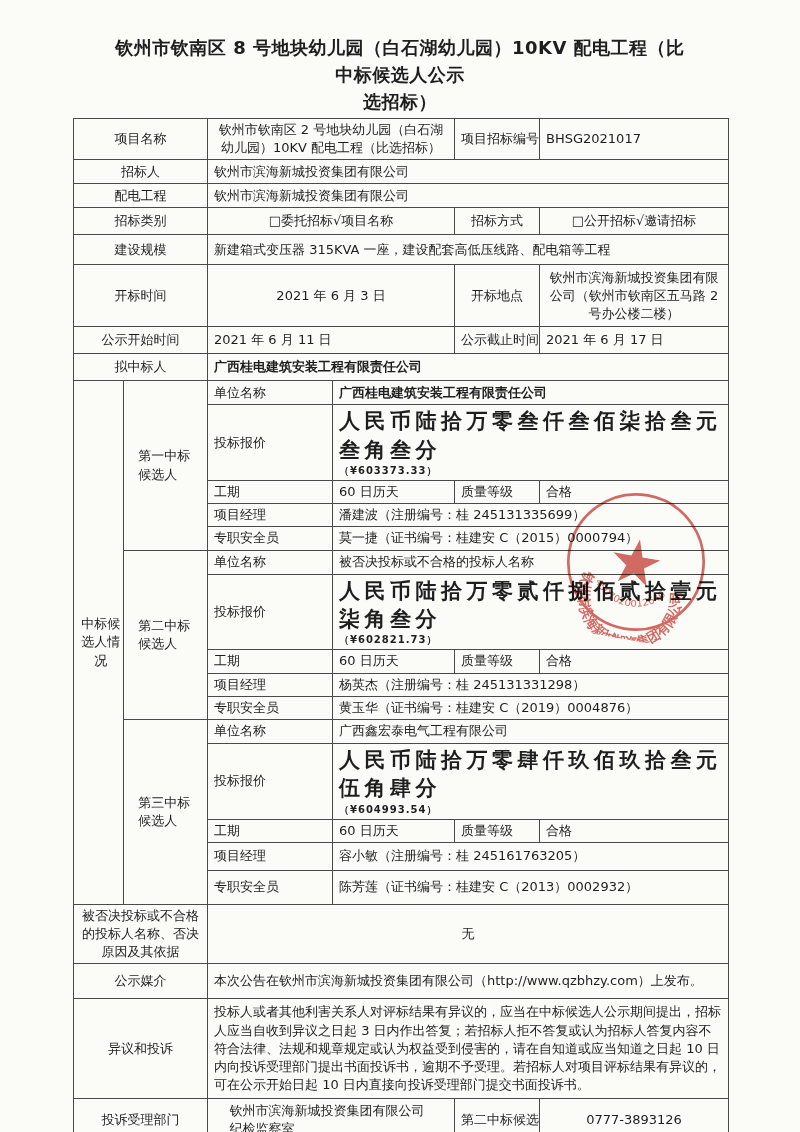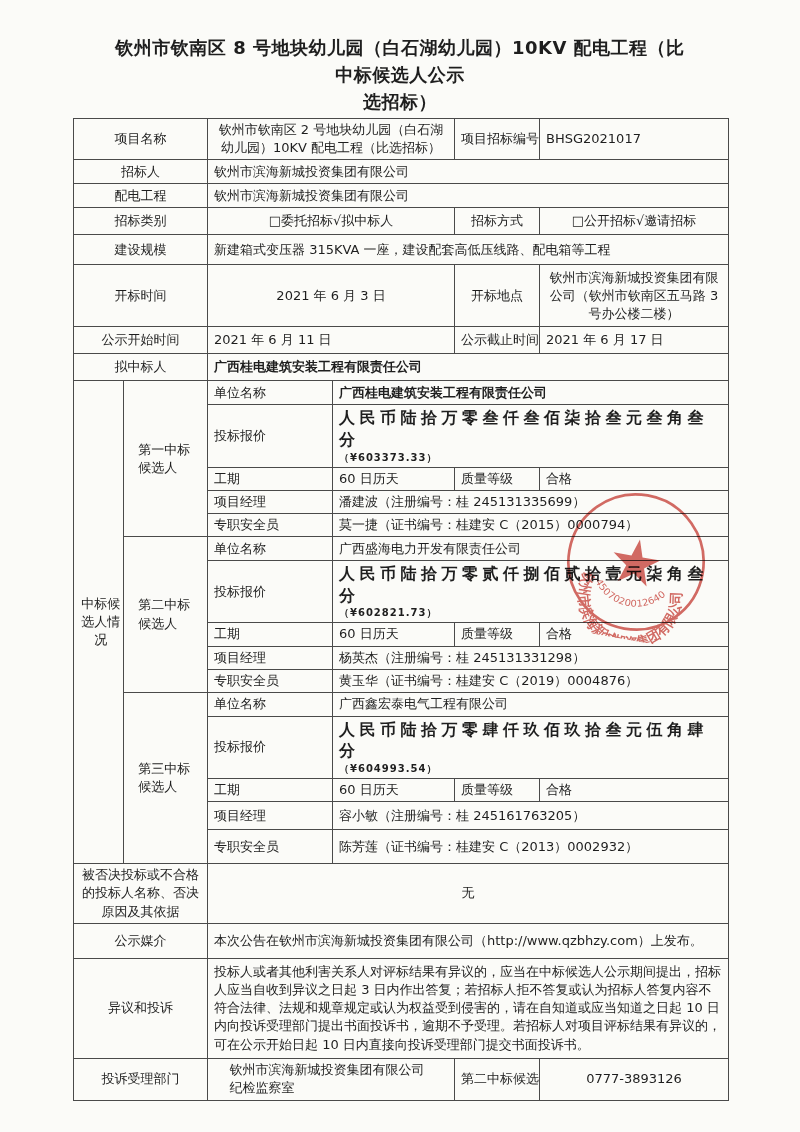--- a/index.html
+++ b/index.html
@@ -25,21 +25,21 @@
     font-size:13px;
     line-height:1.4;
     padding:2px 6px;
     vertical-align:middle;
     word-break:break-all;
   }
   td.lab { text-align:center; padding:2px 3px;margin-top:47px; }
   td.small-lab { text-align:right; font-size:12.5px; padding:2px 1px; white-space:nowrap; overflow:hidden;margin-left:12px; }
   td.c { text-align:center; }
   .big-b { font-weight:700; font-size:14.5px; }
-  .price-words { font-weight:700; font-size:16px; letter-spacing:4.5px; line-height:1.35; }
+  .price-words { font-weight:700; font-size:21px; letter-spacing:4.5px; line-height:1.35; }
   .price-fig { font-weight:700; font-size:10px; letter-spacing:1px; }
   .wrap4 { display:inline-block; width:4.2em; text-align:left; }
   .wrap3 { display:inline-block; width:3.2em; text-align:center; }
   .wrap15 { display:inline-block; width:15.6em; text-align:left; }
 
   tr.h38{height:38px} tr.h24{height:24px} tr.h27{height:27px} tr.h30{height:30px}
   tr.h62{height:62px} tr.h40{height:40px} tr.h23{height:23px} tr.h28{height:28px}
   tr.h34{height:34px} tr.h50{height:50px} tr.h35{height:35px} tr.h100{height:100px} tr.h42{height:42px}
 
   .stamp {
@@ -86,35 +86,35 @@
       <td colspan="4">钦州市滨海新城投资集团有限公司</td>
     </tr>
 
     <tr class="h24">
       <td class="lab" colspan="2">配电工程</td>
       <td colspan="4">钦州市滨海新城投资集团有限公司</td>
     </tr>
 
     <tr class="h27">
       <td class="lab" colspan="2">招标类别</td>
-      <td class="c" colspan="2">□委托招标√拟中标人</td>
+      <td class="c" colspan="2">□委托招标√项目名称</td>
       <td class="lab">招标方式</td>
       <td class="c">□公开招标√邀请招标</td>
     </tr>
 
     <tr class="h30">
       <td class="lab" colspan="2">建设规模</td>
       <td colspan="4">新建箱式变压器 315KVA 一座，建设配套高低压线路、配电箱等工程</td>
     </tr>
 
     <tr class="h62">
       <td class="lab" colspan="2">开标时间</td>
       <td class="c" colspan="2">2021 年 6 月 3 日</td>
       <td class="lab">开标地点</td>
-      <td class="c">钦州市滨海新城投资集团有限公司（钦州市钦南区五马路 3 号办公楼二楼）</td>
+      <td class="c">钦州市滨海新城投资集团有限公司（钦州市钦南区五马路 2 号办公楼二楼）</td>
     </tr>
 
     <tr class="h27">
       <td class="lab" colspan="2">公示开始时间</td>
       <td colspan="2">2021 年 6 月 11 日</td>
       <td class="small-lab">公示截止时间</td>
       <td>2021 年 6 月 17 日</td>
     </tr>
 
     <tr class="h27">
@@ -146,21 +146,21 @@
       <td colspan="3">潘建波（注册编号：桂 245131335699）</td>
     </tr>
     <tr class="h23">
       <td>专职安全员</td>
       <td colspan="3">莫一捷（证书编号：桂建安 C（2015）0000794）</td>
     </tr>
 
     <tr class="h24">
       <td class="lab" rowspan="5"><span class="wrap4">第二中标候选人</span></td>
       <td>单位名称</td>
-      <td colspan="3">广西盛海电力开发有限责任公司</td>
+      <td colspan="3">被否决投标或不合格的投标人名称</td>
     </tr>
     <tr class="h40">
       <td>投标报价</td>
       <td colspan="3">
         <div class="price-words">人民币陆拾万零贰仟捌佰贰拾壹元柒角叁分</div>
         <div class="price-fig">（¥602821.73）</div>
       </td>
     </tr>
     <tr class="h23">
       <td>工期</td>

